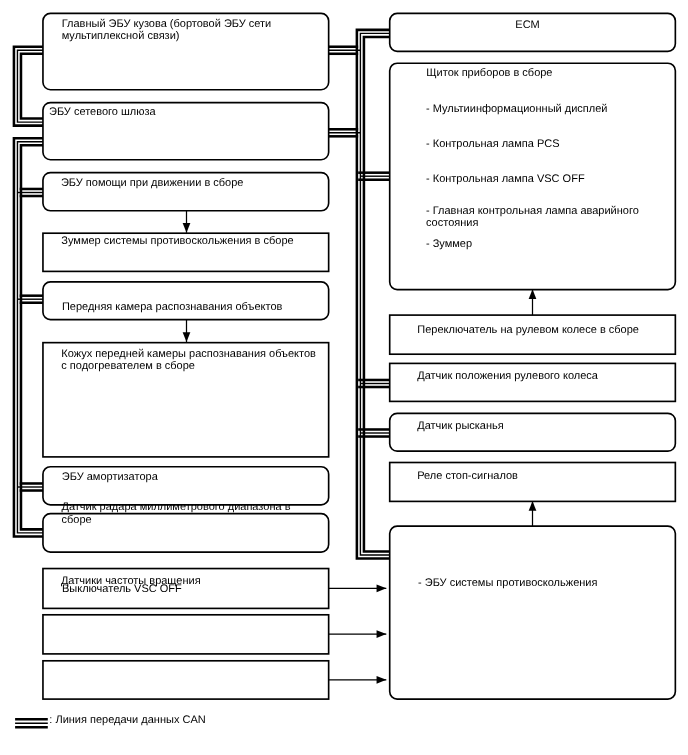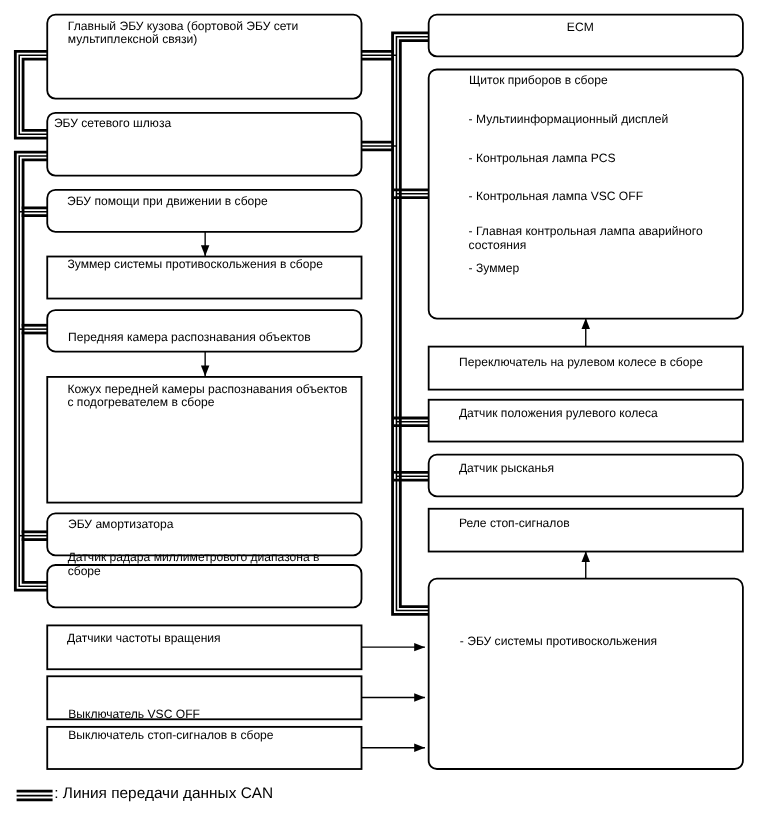--- a/index.html
+++ b/index.html
@@ -3,21 +3,21 @@
 <meta charset="utf-8">
 <title>Система связи CAN</title>
 <style>
   html,body{margin:0;padding:0;background:#ffffff;}
   body{width:688px;height:755px;position:relative;overflow:hidden;
         font-family:"Liberation Sans","DejaVu Sans",sans-serif;color:#000;
         -webkit-font-smoothing:antialiased;text-rendering:geometricPrecision;}
   #stage{position:absolute;left:0;top:0;width:688px;height:623px;background:#fff;}
   svg.lines{position:absolute;left:0;top:0;width:688px;height:755px;}
   .txt{position:absolute;white-space:pre;font-size:11px;line-height:12.7px;color:#000;}
-  .legend-text{position:absolute;left:49.3px;top:713.54px;font-size:14px;line-height:12.7px;color:#000;white-space:pre;}
+  .legend-text{position:absolute;left:49.3px;top:713.54px;font-size:11px;line-height:12.7px;color:#000;white-space:pre;}
 </style>
 </head>
 <body>
 
 <div id="stage">
 
   <svg class="lines" viewBox="0 0 688 755" width="688" height="755">
     <g>
 
     <rect x="42.95" y="13.35" width="285.70" height="76.35" rx="7.5" ry="7.5" fill="none" stroke="#000" stroke-width="1.65"></rect>
@@ -143,22 +143,21 @@
     <div class="txt" style="left:49px;top:105.59px;">ЭБУ сетевого шлюза</div>
     <div class="txt" style="left:61.30px;top:234.74px;">Зуммер системы противоскольжения в сборе</div>
     <div class="txt" style="left:60.90px;top:176.74px;">ЭБУ помощи при движении в сборе</div>
     <div class="txt" style="left:61.90px;top:301px;">Передняя камера распознавания объектов</div>
     <div class="txt" style="left:61.30px;top:347.64px;">Кожух передней камеры распознавания объектов
 с подогревателем в сборе</div>
     <div class="txt" style="left:61.80px;top:470.64px;">ЭБУ амортизатора</div>
     <div class="txt" style="left:61.50px;top:501px;">Датчик радара миллиметрового диапазона в
 сборе</div>
     <div class="txt" style="left:60.90px;top:574.54px;">Датчики частоты вращения</div>
-    <div class="txt" style="left:62.00px;top:644px;">Выключатель VSC OFF</div>
-    <div class="txt" style="left:62.00px;top:662.79px;">Выключатель стоп-сигналов в сборе</div>
+    <div class="txt" style="left:62.00px;top:583px;">Выключатель VSC OFF</div>
     <div class="txt" style="left:515.30px;top:19.04px;">ECM</div>
     <div class="txt" style="left:426.30px;top:67.34px;">Щиток приборов в сборе</div>
     <div class="txt" style="left:426.00px;top:102.74px;">- Мультиинформационный дисплей</div>
     <div class="txt" style="left:426.00px;top:137.94px;">- Контрольная лампа PCS</div>
     <div class="txt" style="left:426.00px;top:172.94px;">- Контрольная лампа VSC OFF</div>
     <div class="txt" style="left:426.00px;top:204.64px;">- Главная контрольная лампа аварийного
 состояния</div>
     <div class="txt" style="left:426.00px;top:237.84px;">- Зуммер</div>
     <div class="txt" style="left:417.20px;top:370.04px;">Датчик положения рулевого колеса</div>
     <div class="txt" style="left:417.30px;top:323.84px;">Переключатель на рулевом колесе в сборе</div>

